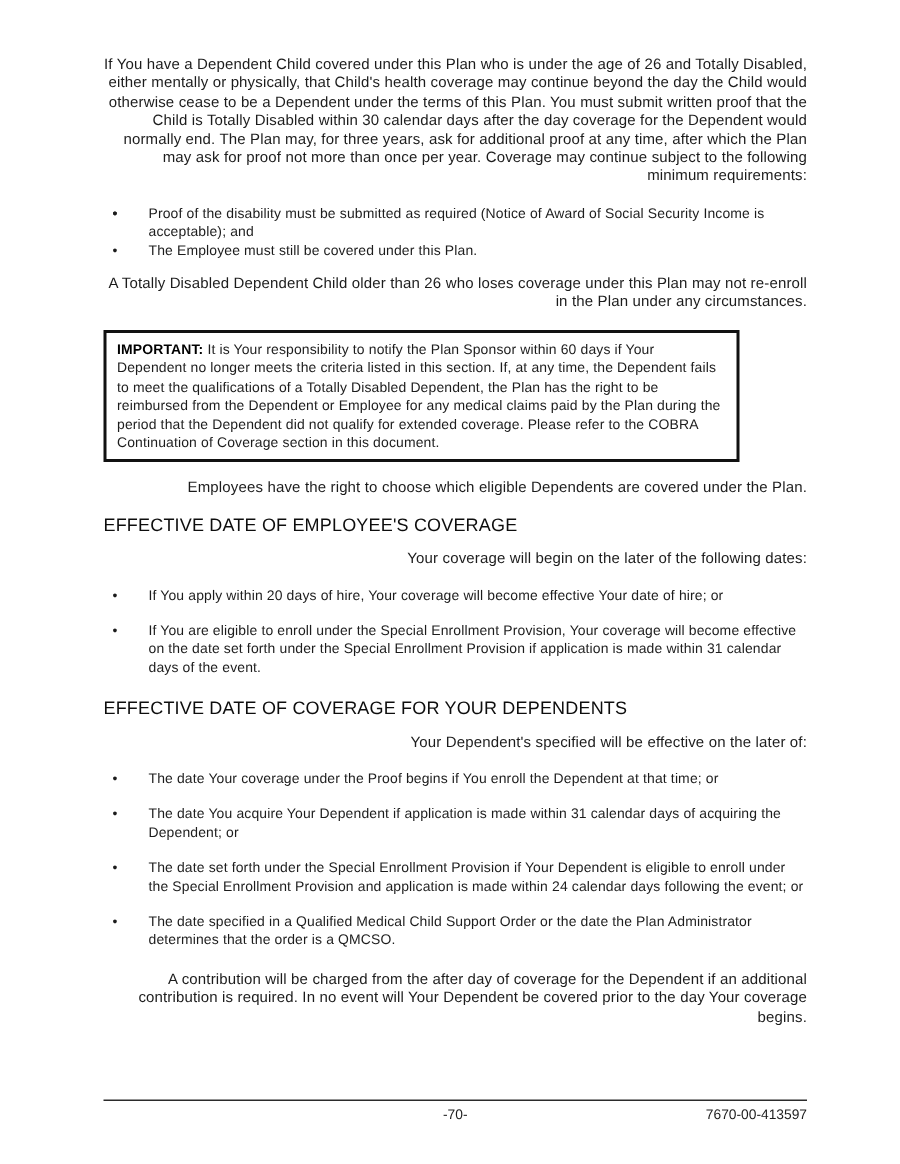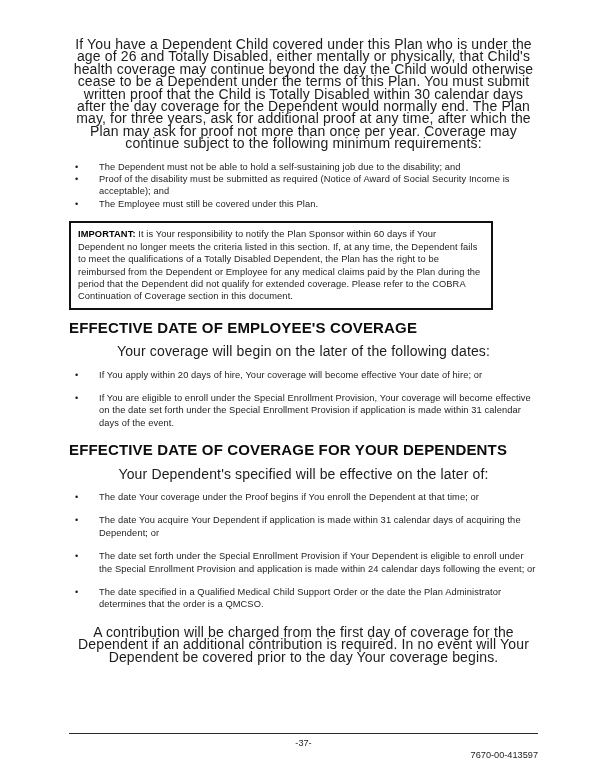--- a/index.html
+++ b/index.html
@@ -19,32 +19,32 @@
   .page {
     position: absolute;
     left: 0; top: 0;
     width: 600px;
     height: 776px;
     box-sizing: border-box;
     padding: 38px 62px 0 69px;
   }
 
   .para {
-    font-size: 14px;
+    font-size: 10px;
     line-height: 12.4px;
-    text-align: center;
+    text-align: right;
     margin: 0 0 11px 0;
     letter-spacing: 0.01em;
     color: #1c1c1c;
   }
 
   .heading {
-    font-size: 15px;
+    font-size: 12px;
     line-height: 12.4px;
-    font-weight: bold;
+    font-weight: normal;
     margin: 0 0 11px 0;
     letter-spacing: 0.01em;
     color: #0d0d0d;
   }
 
   ul.bullets {
     list-style: none;
     margin: 0 0 11px 0;
     padding: 0;
   }
@@ -114,43 +114,45 @@
 
   .footer-page {
     position: absolute;
     left: 0; right: 0;
     text-align: center;
   }
 
   .footer-code {
     position: absolute;
     right: 0;
-    top: 12px;
+    top: 0;
   }
 
   .spacer-sm { height: 4px; }
 </style>
 </head>
 <body>
 
 <div class="page">
 
   <p class="para">If You have a Dependent Child covered under this Plan who is under the age of 26 and Totally Disabled, either mentally or physically, that Child's health coverage may continue beyond the day the Child would otherwise cease to be a Dependent under the terms of this Plan.  You must submit written proof that the Child is Totally Disabled within 30 calendar days after the day coverage for the Dependent would normally end.  The Plan may, for three years, ask for additional proof at any time, after which the Plan may ask for proof not more than once per year.  Coverage may continue subject to the following minimum requirements:</p>
 
   <ul class="bullets">
-    <li><span class="bdot">•</span><span>The Dependent must not be able to hold a self-sustaining job due to the disability; and</span></li>
+    <li><span class="bdot">•</span></li>
     <li><span class="bdot">•</span><span>Proof of the disability must be submitted as required (Notice of Award of Social Security Income is acceptable); and</span></li>
     <li><span class="bdot">•</span><span>The Employee must still be covered under this Plan.</span></li>
   </ul>
 
+  <p class="para">A Totally Disabled Dependent Child older than 26 who loses coverage under this Plan may not re-enroll in the Plan under any circumstances.</p>
 
   <div class="important-box">
     <p><span class="lead">IMPORTANT:</span><span> It is Your responsibility to notify the Plan Sponsor within 60 days if Your Dependent no longer meets the criteria listed in this section.  If, at any time, the Dependent fails to meet the qualifications of a Totally Disabled Dependent, the Plan has the right to be reimbursed from the Dependent or Employee for any medical claims paid by the Plan during the period that the Dependent did not qualify for extended coverage.  Please refer to the COBRA Continuation of Coverage section in this document.</span></p>
   </div>
 
+  <p class="para">Employees have the right to choose which eligible Dependents are covered under the Plan.</p>
 
   <h2 class="heading">EFFECTIVE DATE OF EMPLOYEE'S COVERAGE</h2>
 
   <p class="para">Your coverage will begin on the later of the following dates:</p>
 
   <ul class="bullets spaced">
     <li><span class="bdot">•</span><span>If You apply within 20 days of hire, Your coverage will become effective Your date of hire; or</span></li>
     <li><span class="bdot">•</span><span>If You are eligible to enroll under the Special Enrollment Provision, Your coverage will become effective on the date set forth under the Special Enrollment Provision if application is made within 31 calendar days of the event.</span></li>
   </ul>
 
@@ -162,23 +164,23 @@
 
   <ul class="bullets spaced">
     <li><span class="bdot">•</span><span>The date Your coverage under the Proof begins if You enroll the Dependent at that time; or</span></li>
     <li><span class="bdot">•</span><span>The date You acquire Your Dependent if application is made within 31 calendar days of acquiring the Dependent; or</span></li>
     <li><span class="bdot">•</span><span>The date set forth under the Special Enrollment Provision if Your Dependent is eligible to enroll under the Special Enrollment Provision and application is made within 24 calendar days following the event; or</span></li>
     <li><span class="bdot">•</span><span>The date specified in a Qualified Medical Child Support Order or the date the Plan Administrator determines that the order is a QMCSO.</span></li>
   </ul>
 
   <div class="spacer-sm"></div>
 
-  <p class="para">A contribution will be charged from the first day of coverage for the Dependent if an additional contribution is required.  In no event will Your Dependent be covered prior to the day Your coverage begins.</p>
+  <p class="para">A contribution will be charged from the after day of coverage for the Dependent if an additional contribution is required.  In no event will Your Dependent be covered prior to the day Your coverage begins.</p>
 
 </div>
 
 <div class="footer">
   <div class="footer-rule"></div>
   <div class="footer-row">
-    <span class="footer-page">-37-</span>
+    <span class="footer-page">-70-</span>
     <span class="footer-code">7670-00-413597</span>
   </div>
 </div>
 
 </body></html>

